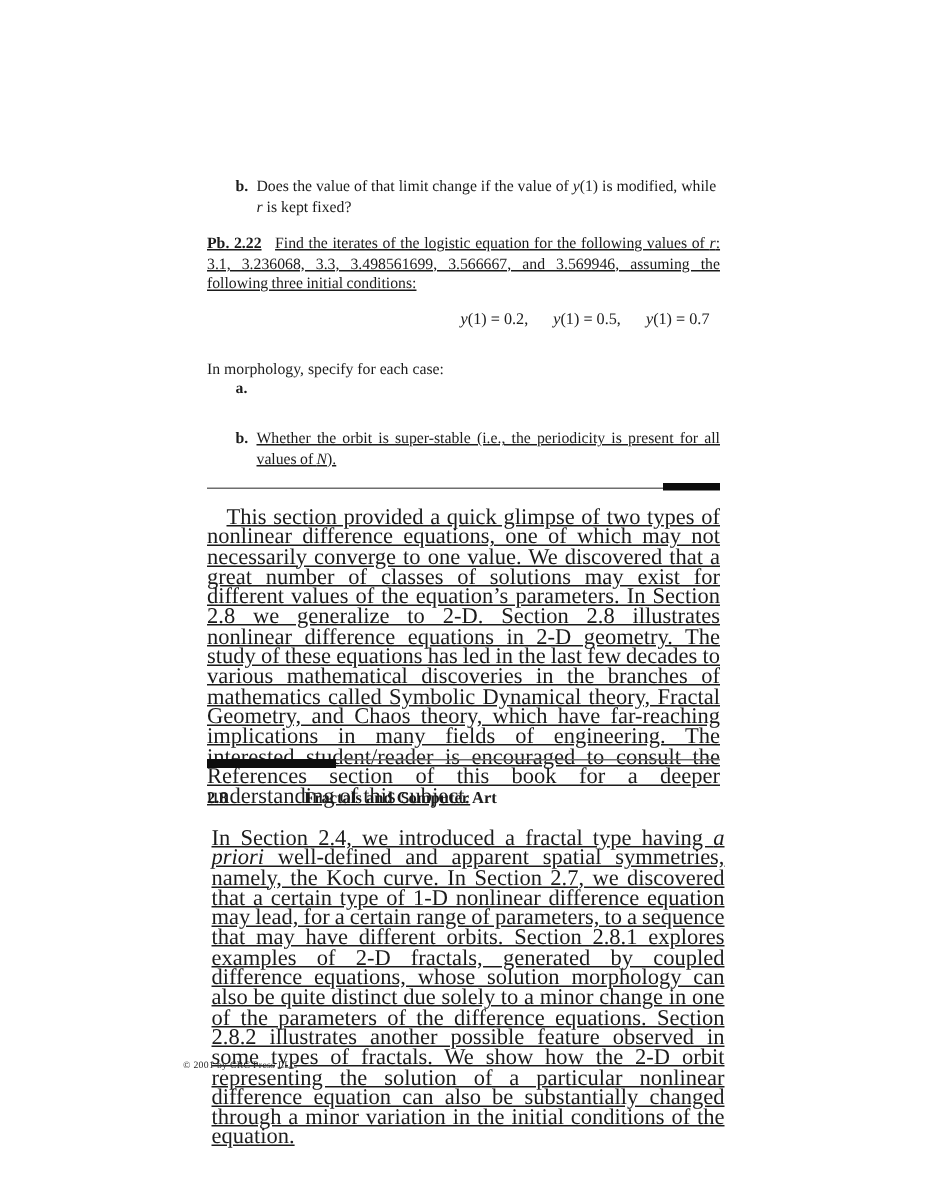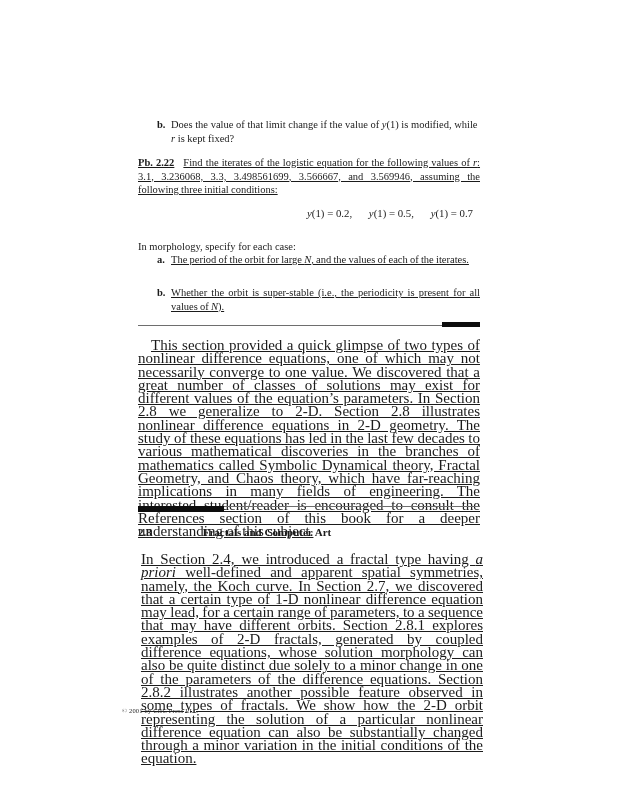--- a/index.html
+++ b/index.html
@@ -71,21 +71,20 @@
   <div class="block eq" style="top:207px">
     <span class="term"><i>y</i><span>(1) = 0.2,</span></span>
     <span class="term"><i>y</i><span>(1) = 0.5,</span></span>
     <span class="term"><i>y</i><span>(1) = 0.7</span></span>
   </div>
 
   <div class="block" style="top:240px">In morphology, specify for each case:</div>
 
   <div class="block hang just" style="top:253px">
     <span class="hang-label">a.</span>
-    <span class="hang-body"><span>The period of the orbit for large </span><i>N</i><span>, and the values of each of the iterates.</span></span>
   </div>
 
   <div class="block hang just" style="top:286px">
     <span class="hang-label">b.</span>
     <span class="hang-body"><span>Whether the orbit is super-stable (i.e., the periodicity is present for all values of </span><i>N</i><span>).</span></span>
   </div>
 
   <div class="block rule rule-top" style="top:322px">
     <span class="rule-line"></span>
     <span class="rule-bar"></span>

